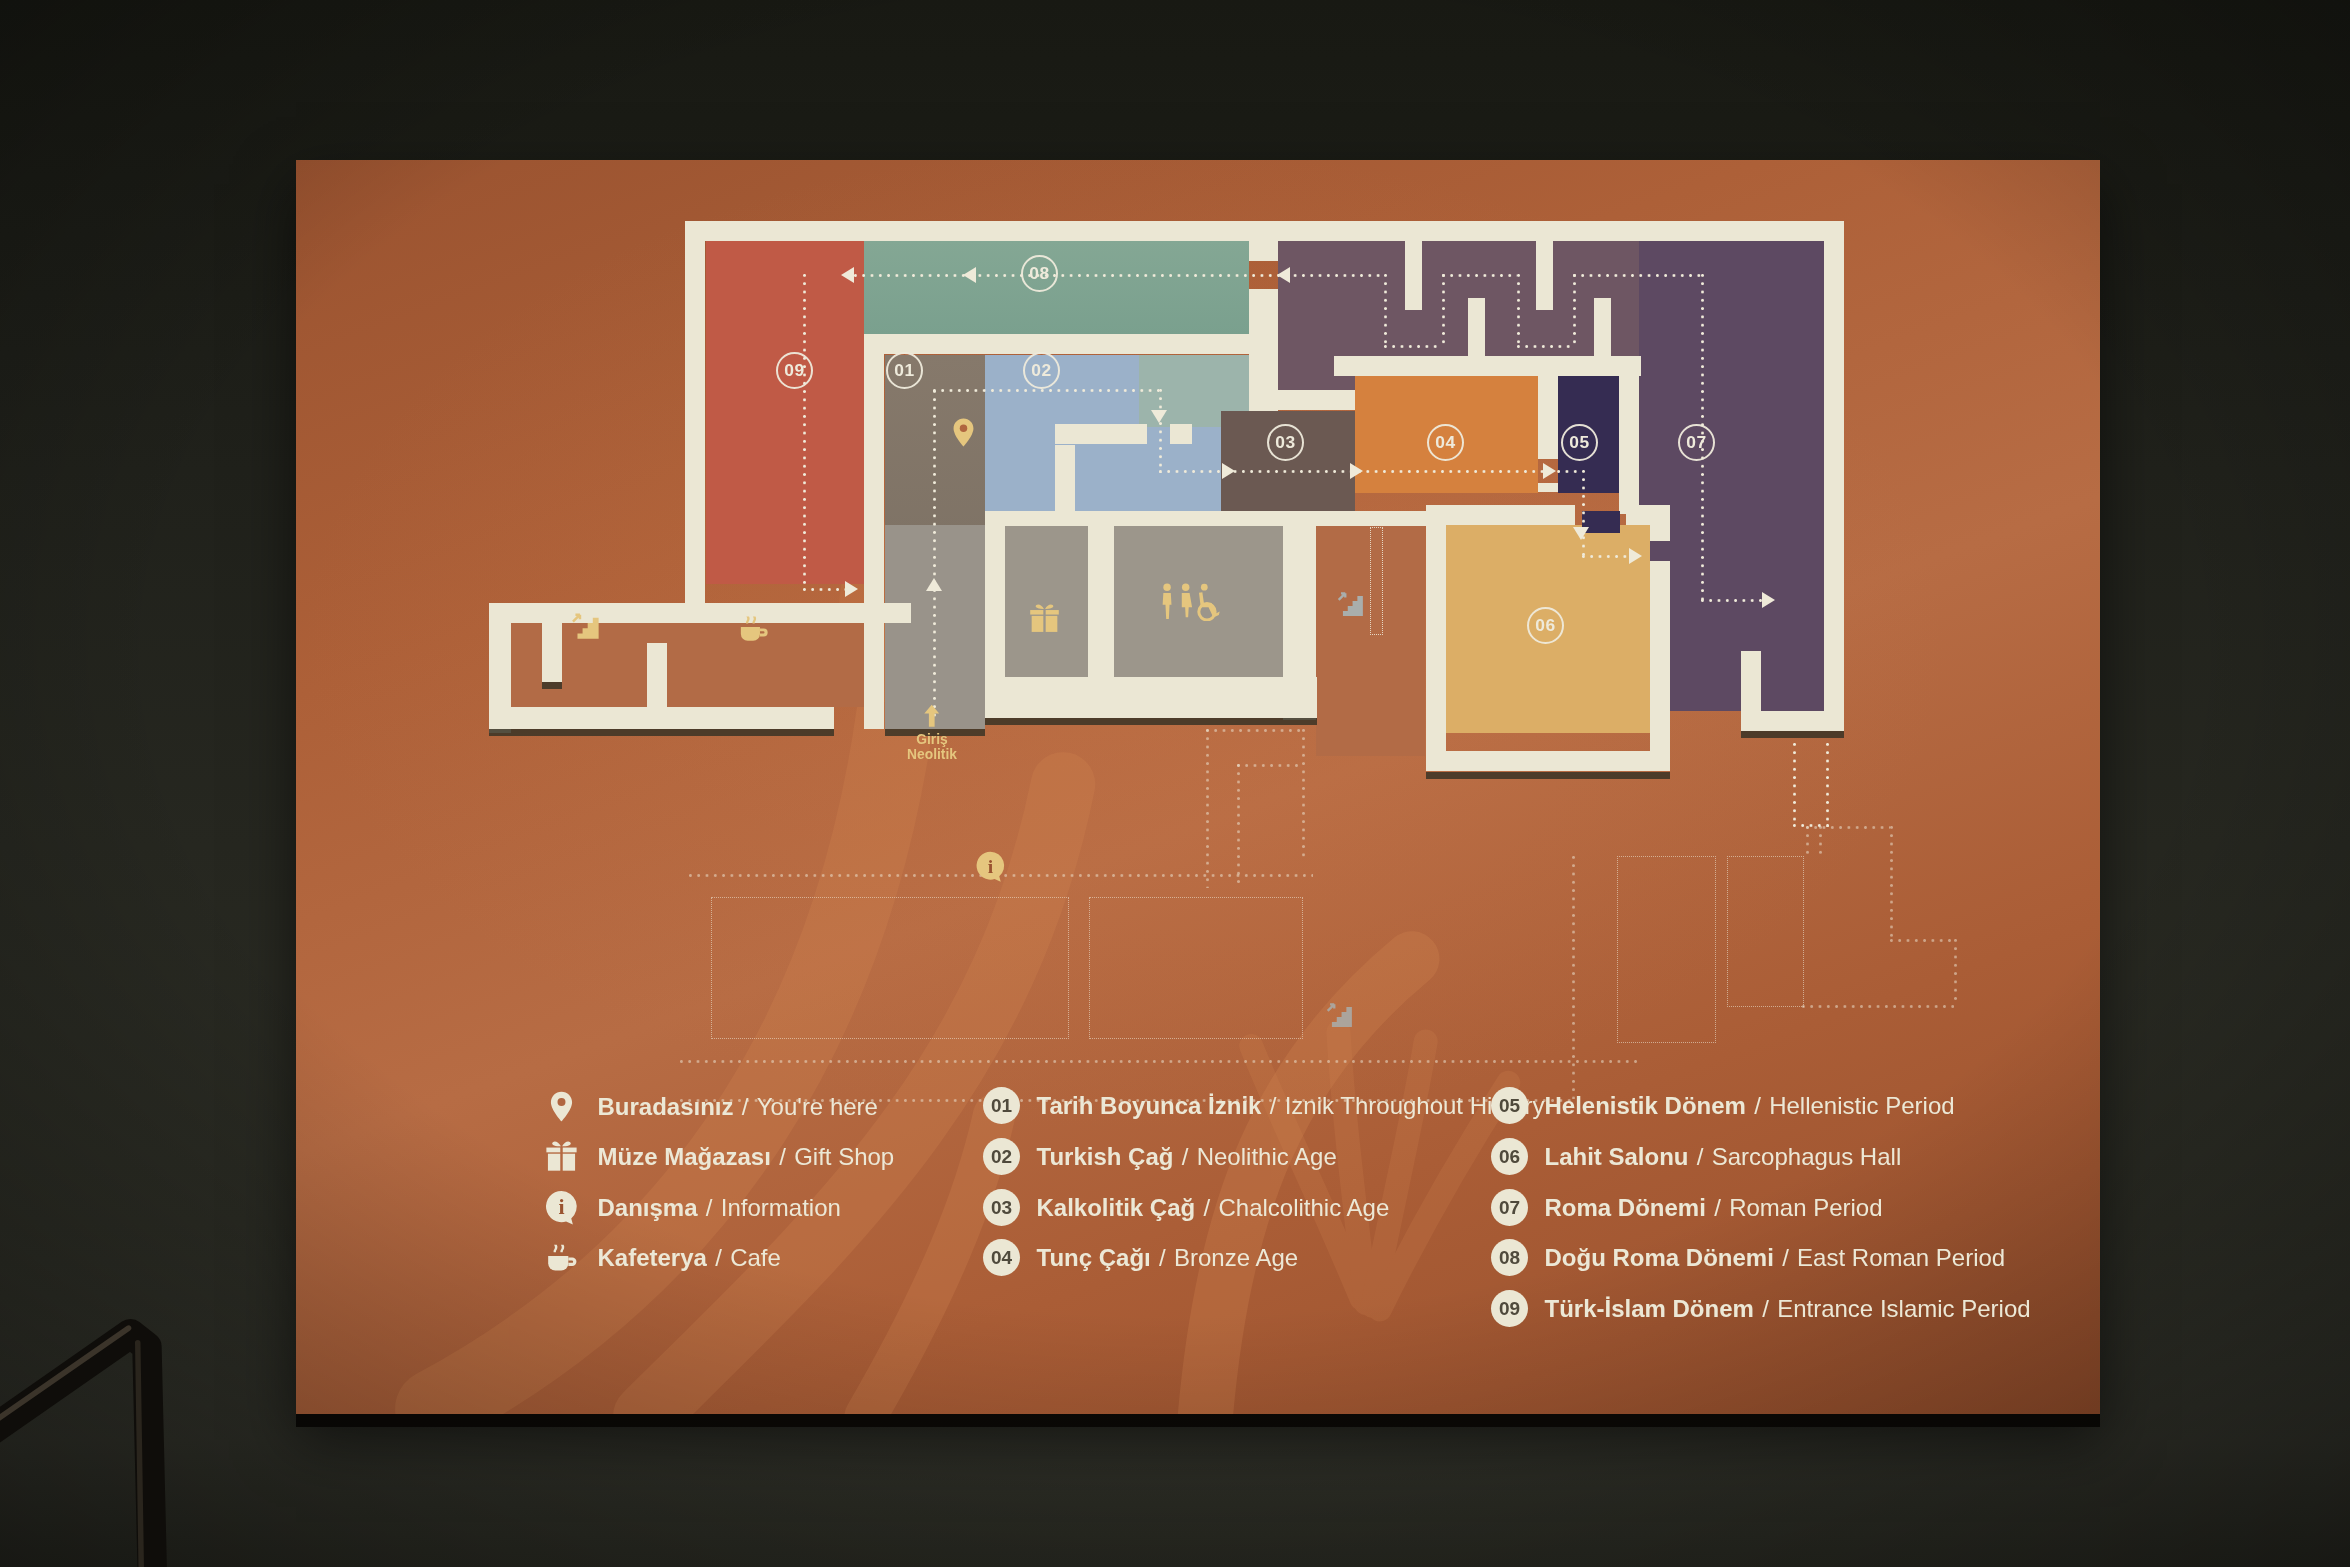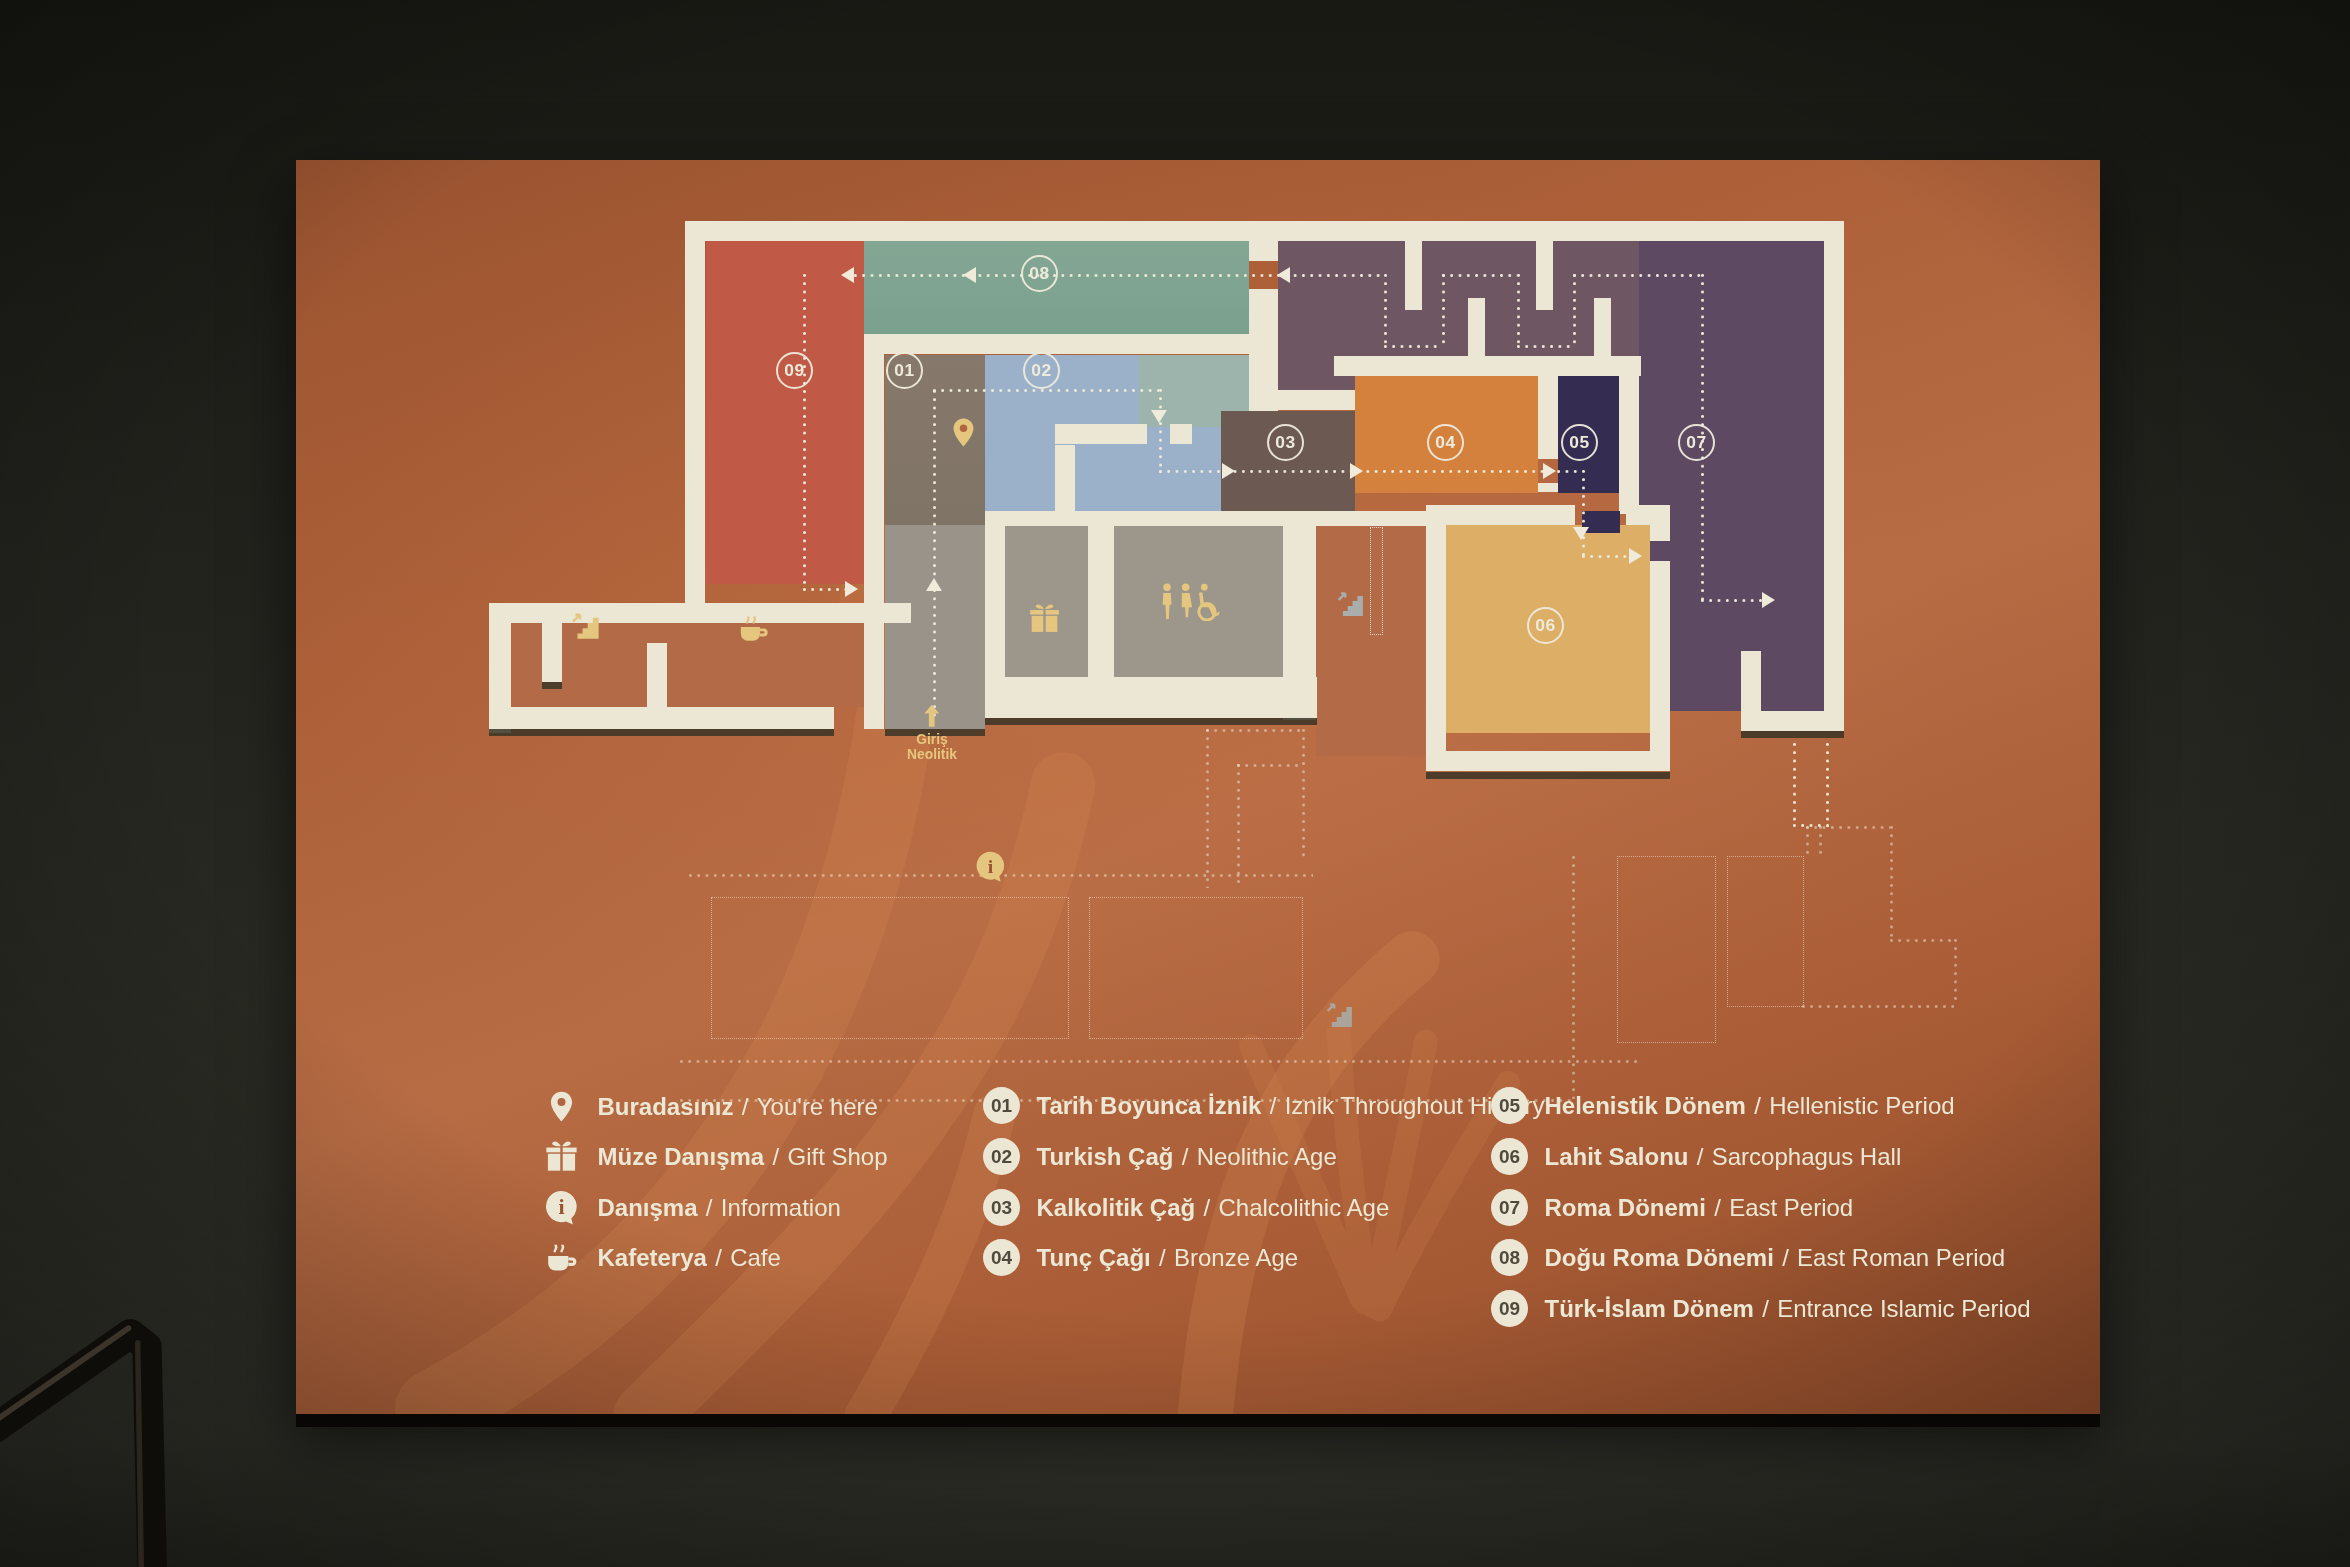--- a/index.html
+++ b/index.html
@@ -319,21 +319,21 @@
         </svg>
       </span>
     <span class="leg-tx"><b>Buradasınız</b><span class="sep">/</span><span class="en">You're here</span></span>
   </div>
   <div class="leg-row" style="left:246px;top:977px">
     <span class="leg-ic">
         <svg width="37" height="37" viewBox="0 0 24 24">
           <use href="#i-gift"></use>
         </svg>
       </span>
-    <span class="leg-tx"><b>Müze Danışma</b><span class="sep">/</span><span class="en">Gift Shop</span></span>
+    <span class="leg-tx"><b>Müze Mağazası</b><span class="sep">/</span><span class="en">Gift Shop</span></span>
   </div>
   <div class="leg-row" style="left:246px;top:1028px">
     <span class="leg-ic">
         <svg width="39" height="39" viewBox="0 0 24 24">
           <use href="#i-info"></use>
         </svg>
       </span>
     <span class="leg-tx"><b>Danışma</b><span class="sep">/</span><span class="en">Information</span></span>
   </div>
   <div class="leg-row" style="left:246px;top:1078px">
@@ -365,21 +365,21 @@
   <div class="leg-row" style="left:1195px;top:927px">
     <span class="badge">05</span>
     <span class="leg-tx"><b>Helenistik Dönem</b><span class="sep">/</span><span class="en">Hellenistic Period</span></span>
   </div>
   <div class="leg-row" style="left:1195px;top:978px">
     <span class="badge">06</span>
     <span class="leg-tx"><b>Lahit Salonu</b><span class="sep">/</span><span class="en">Sarcophagus Hall</span></span>
   </div>
   <div class="leg-row" style="left:1195px;top:1029px">
     <span class="badge">07</span>
-    <span class="leg-tx"><b>Roma Dönemi</b><span class="sep">/</span><span class="en">East Period</span></span>
+    <span class="leg-tx"><b>Roma Dönemi</b><span class="sep">/</span><span class="en">Roman Period</span></span>
   </div>
   <div class="leg-row" style="left:1195px;top:1079px">
     <span class="badge">08</span>
     <span class="leg-tx"><b>Doğu Roma Dönemi</b><span class="sep">/</span><span class="en">East Roman Period</span></span>
   </div>
   <div class="leg-row" style="left:1195px;top:1130px">
     <span class="badge">09</span>
     <span class="leg-tx"><b>Türk-İslam Dönem</b><span class="sep">/</span><span class="en">Entrance Islamic Period</span></span>
   </div>
 </div>

